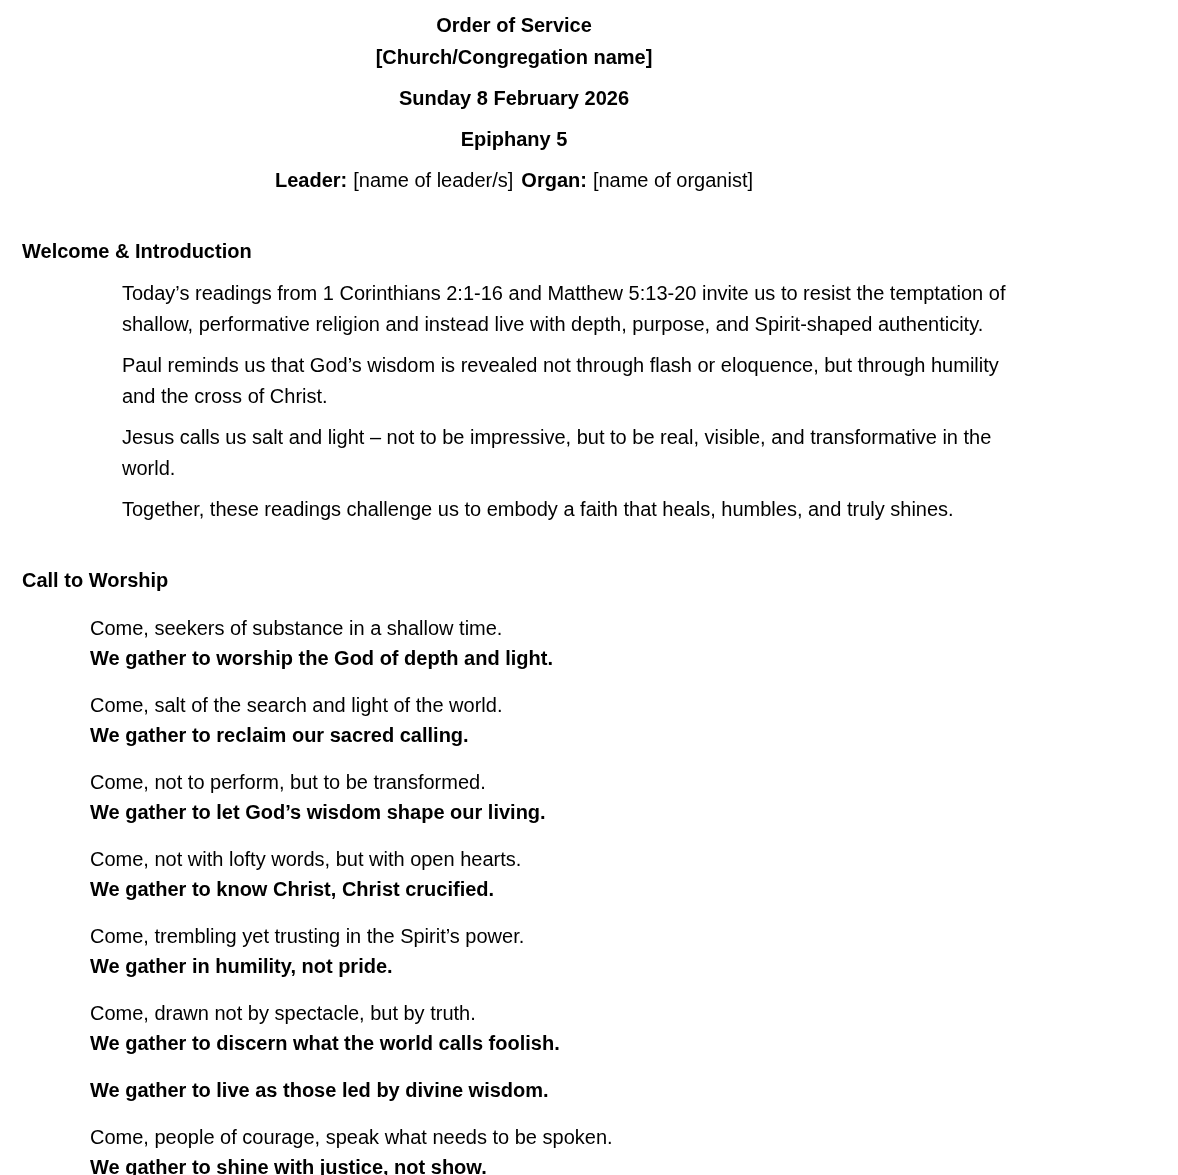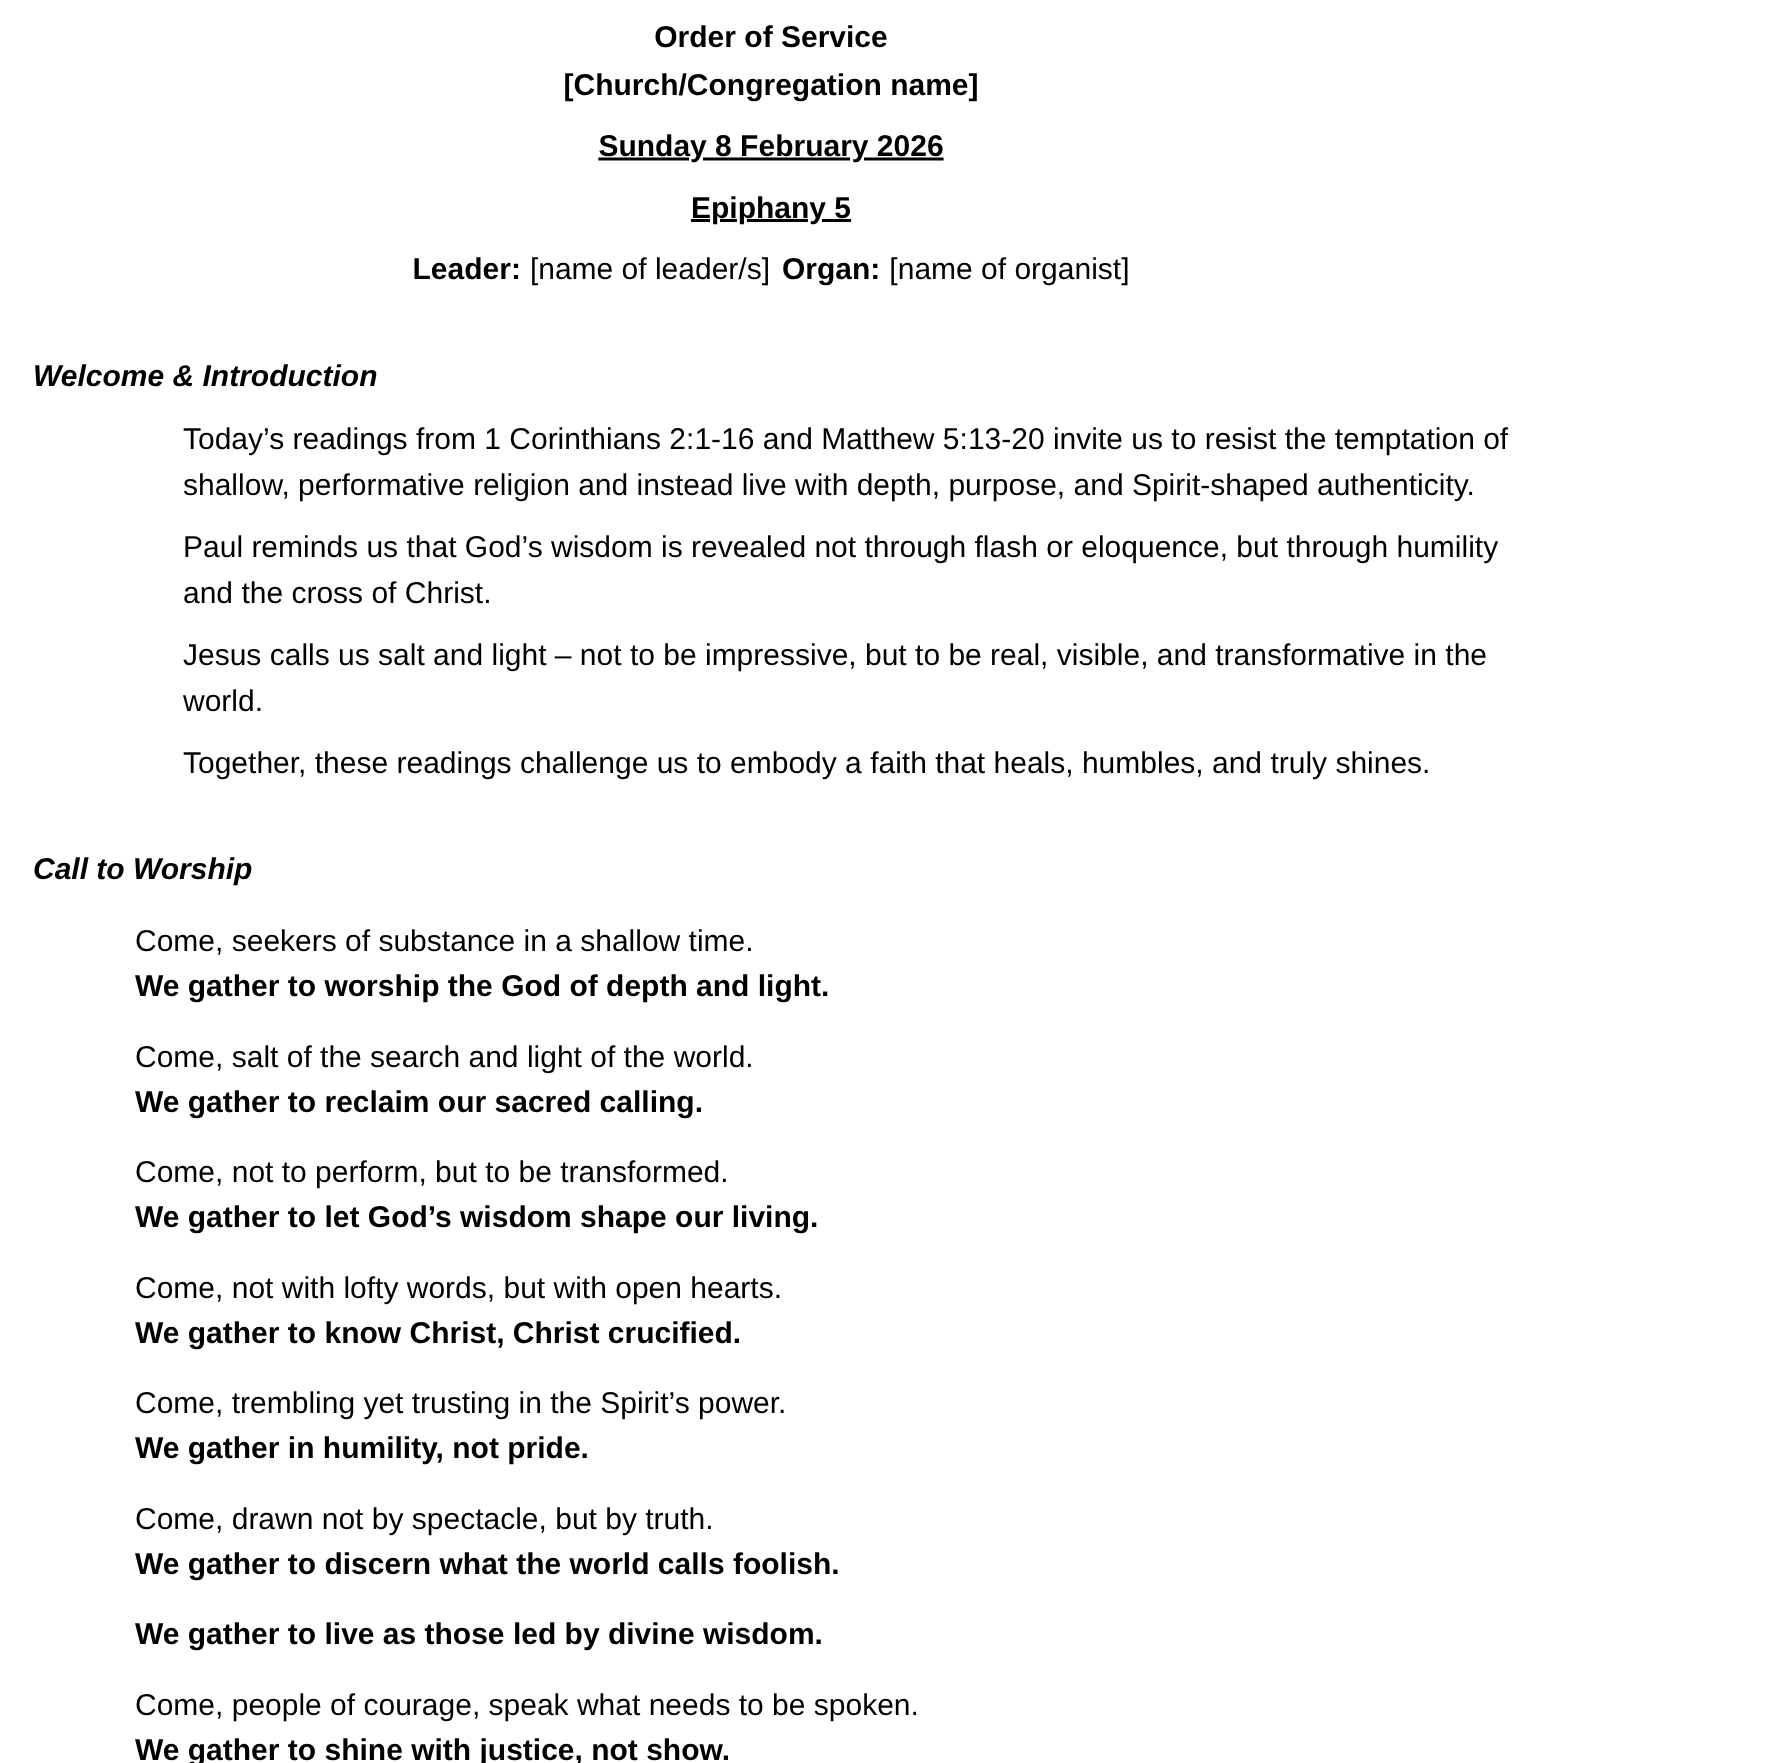--- a/index.html
+++ b/index.html
@@ -22,21 +22,20 @@
   .doc-header {
     text-align: center;
   }
   .doc-header .line {
     margin: 0;
     font-weight: bold;
     line-height: 32px;
   }
   .doc-header .spaced {
     margin-top: 9px;
-    text-decoration: underline;
   }
   .doc-header .leader-line {
     margin-top: 9px;
     font-weight: normal;
     line-height: 32px;
   }
   .doc-header .leader-line .lbl {
     font-weight: bold;
   }
   .doc-header .leader-line .lbl.second {
@@ -46,21 +45,20 @@
     margin-left: 6px;
   }
   
   .section {
     margin-top: 40px;
   }
   .section-heading {
     font-weight: bold;
     margin: 0 0 11px 0;
     line-height: 31px;
-    font-style: italic;
   }
   .body-para {
     margin: 0 0 10px 100px;
     line-height: 31px;
   }
   .couplet {
     margin: 17px 0 11px 68px;
     line-height: 30px;
   }
   .couplet .response {

